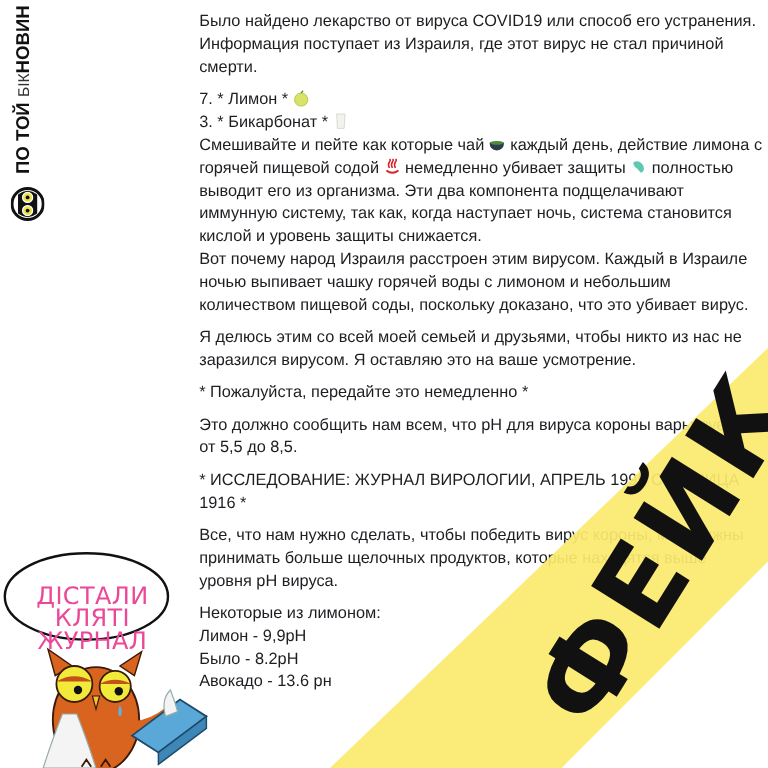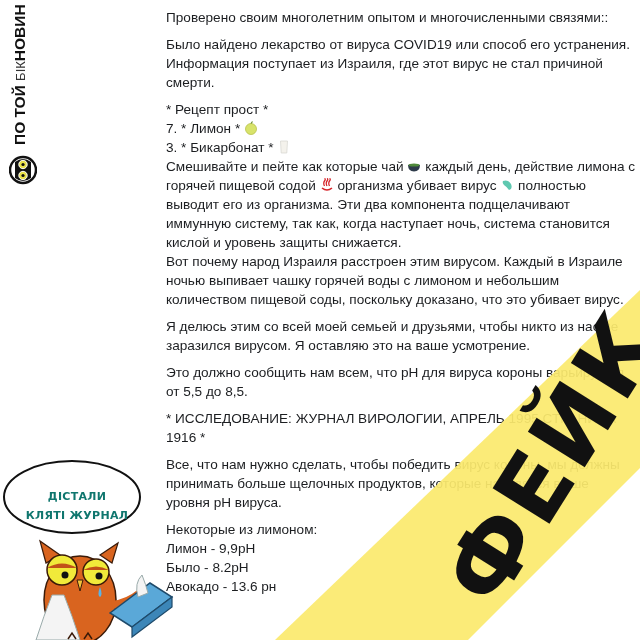--- a/index.html
+++ b/index.html
@@ -41,22 +41,22 @@
     font-size: 92px; font-weight: 700; color: #111;
     font-family: "DejaVu Sans", sans-serif;
     letter-spacing: 4px;
     white-space: nowrap;
   }
   .mascot {
     position: absolute; left: 0; top: 455px; width: 175px; height: 185px;
   }
   .bubble-text {
     position: absolute; left: 22px; top: 487px; width: 110px;
-    text-align: center; font-size: 11px; line-height: 19px; font-weight: 700;
-    font-family: "DejaVu Sans", sans-serif; color: #0f766e; letter-spacing: 0.3px;
+    text-align: center; font-size: 20px; line-height: 19px; font-weight: 400;
+    font-family: "DejaVu Sans", sans-serif; color: #ec4899; letter-spacing: 0.3px;
   }
 </style>
 </head>
 <body>
 
 <div class="brand">
   <div class="brand-text-wrap">
     <b>ПО ТОЙ</b>
     <span class="thin">БІК</span><b>НОВИН</b>
   </div>
@@ -64,23 +64,21 @@
     <circle cx="14" cy="18" r="13" fill="#fff" stroke="#111" stroke-width="2.5"></circle>
     <path d="M6 10 Q14 4 22 10 L22 26 Q14 32 6 26 Z" fill="#111"></path>
     <circle cx="14" cy="12.5" r="4.2" fill="#e9e24a" stroke="#fff" stroke-width="1"></circle>
     <circle cx="14" cy="12.5" r="1.6" fill="#111"></circle>
     <circle cx="14" cy="23.5" r="4.2" fill="#e9e24a" stroke="#fff" stroke-width="1"></circle>
     <circle cx="14" cy="23.5" r="1.6" fill="#111"></circle>
   </svg>
 </div>
 
 <div class="post">
-  <p>Проверено своим многолетним опытом и многочисленными связями::</p>
   <p>Было найдено лекарство от вируса COVID19 или способ его устранения. Информация поступает из Израиля, где этот вирус не стал причиной смерти.</p>
-  <p class="tight">* Рецепт прост *</p>
   <p class="tight">
     <span>7. * Лимон *</span>
     <svg class="emoji" viewBox="0 0 14 14">
       <circle cx="7" cy="8" r="5.5" fill="#d8e36a" stroke="#b9c24b" stroke-width="0.8"></circle>
       <path d="M7 2.5 L8.5 0.5" stroke="#6a8f2a" stroke-width="1.2"></path>
     </svg>
   </p>
   <p class="tight">
     <span>3. * Бикарбонат *</span>
     <svg class="emoji" viewBox="0 0 14 14">
@@ -91,28 +89,29 @@
     <span>Смешивайте и пейте как которые чай</span>
     <svg class="emoji" viewBox="0 0 14 14">
       <path d="M1 6 Q7 4 13 6 Q13 12 7 12.5 Q1 12 1 6 Z" fill="#2e3b4a"></path>
       <ellipse cx="7" cy="6" rx="5.5" ry="1.6" fill="#4f8a3a"></ellipse>
     </svg>
     <span>каждый день, действие лимона с горячей пищевой содой</span>
     <svg class="emoji" viewBox="0 0 14 14">
       <path d="M2 10 Q7 14 12 10" fill="none" stroke="#d6242a" stroke-width="1.6"></path>
       <path d="M4.5 8 Q3 5 4.5 3 Q6 1 4.5 0.5 M7 8 Q5.5 5 7 3 Q8.5 1 7 0.5 M9.5 8 Q8 5 9.5 3 Q11 1 9.5 0.5" fill="none" stroke="#d6242a" stroke-width="1.3"></path>
     </svg>
-    <span>организма убивает вирус</span>
+    <span>немедленно убивает защиты</span>
     <svg class="emoji" viewBox="0 0 14 14">
       <path d="M3 3 Q8 1 11 6 Q13 11 9 12 Q7 9 4 7 Q2 5 3 3 Z" fill="#5fc8b0"></path>
     </svg>
     <span>полностью выводит его из организма. Эти два компонента подщелачивают иммунную систему, так как, когда наступает ночь, система становится кислой и уровень защиты снижается.</span>
   </p>
   <p>Вот почему народ Израиля расстроен этим вирусом. Каждый в Израиле ночью выпивает чашку горячей воды с лимоном и небольшим количеством пищевой соды, поскольку доказано, что это убивает вирус.</p>
   <p>Я делюсь этим со всей моей семьей и друзьями, чтобы никто из нас не заразился вирусом. Я оставляю это на ваше усмотрение.</p>
+  <p>* Пожалуйста, передайте это немедленно *</p>
   <p>Это должно сообщить нам всем, что pH для вируса короны варьируется от 5,5 до 8,5.</p>
   <p>* ИССЛЕДОВАНИЕ: ЖУРНАЛ ВИРОЛОГИИ, АПРЕЛЬ 1995 СТРАНИЦА 1916 *</p>
   <p>Все, что нам нужно сделать, чтобы победить вирус короны, мы должны принимать больше щелочных продуктов, которые находятся выше уровня pH вируса.</p>
   <p class="tight">Некоторые из лимоном:</p>
   <p class="tight">Лимон - 9,9pH</p>
   <p class="tight">Было - 8.2pH</p>
   <p class="tight">Авокадо - 13.6 рн</p>
 
 </div>
 

